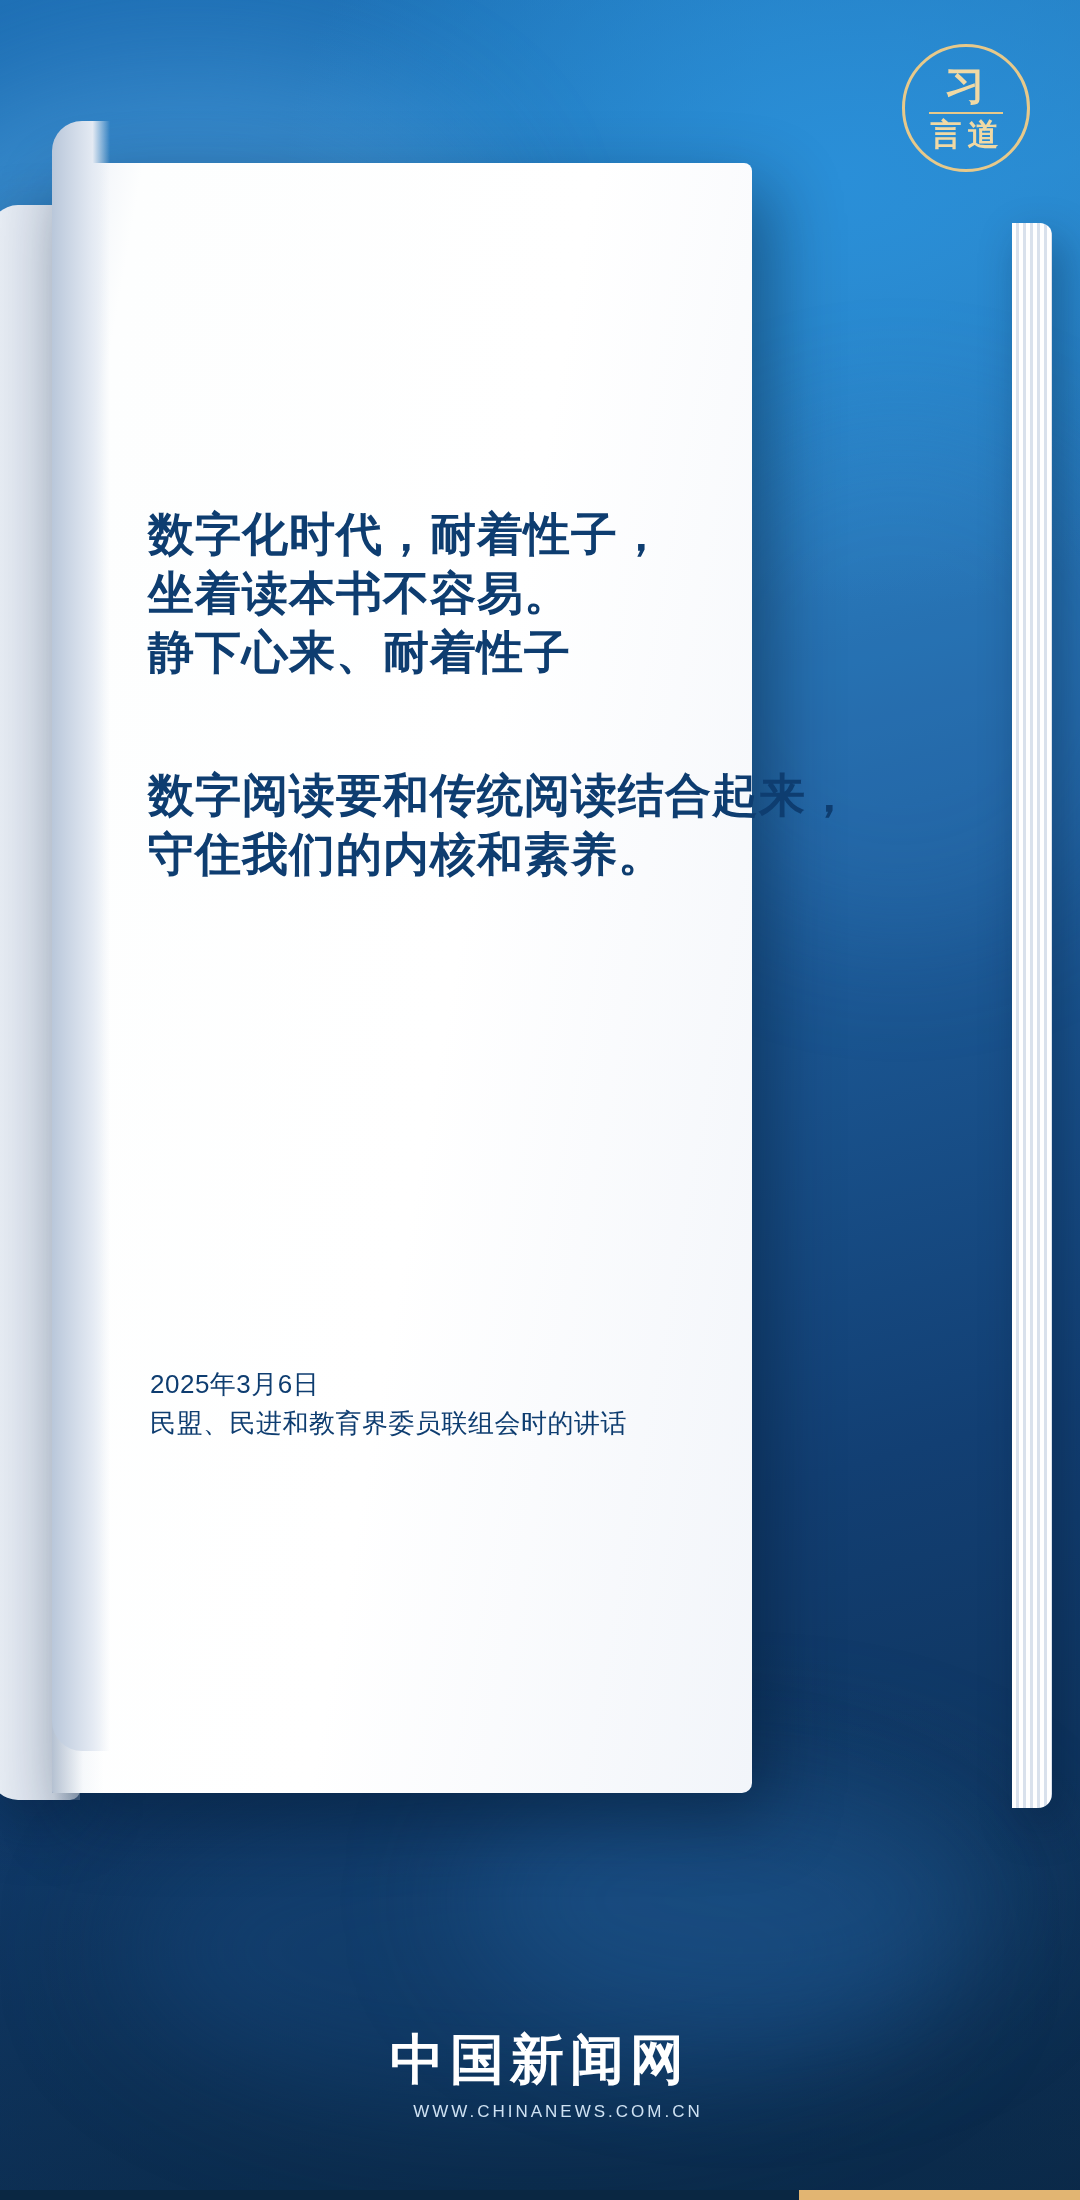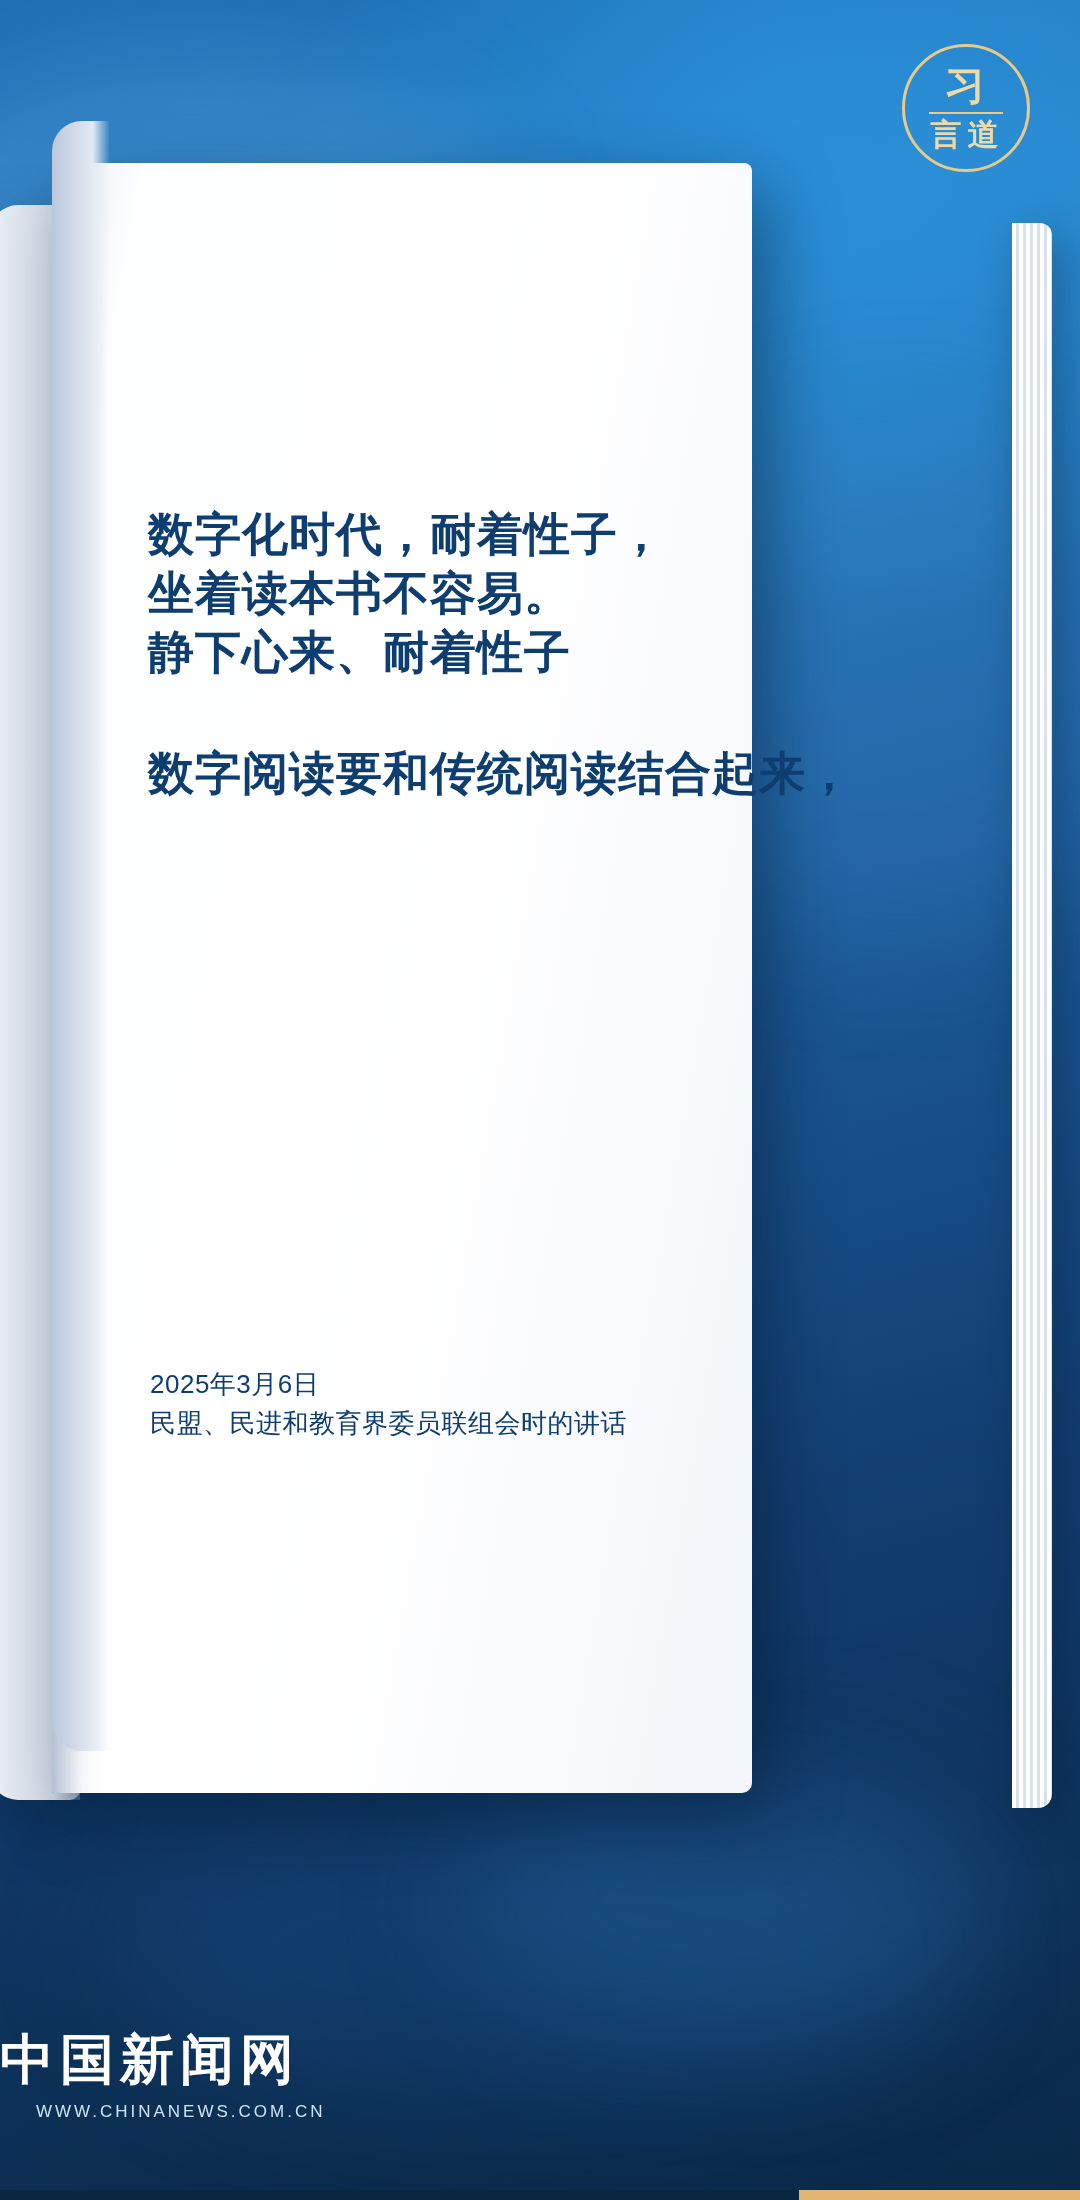--- a/index.html
+++ b/index.html
@@ -151,42 +151,42 @@
     position: absolute;
     left: 148px;
     top: 505px;
     width: 640px;
     color: #0e3d70;
     font-weight: 700;
     font-size: 46px;
     line-height: 1.28;
     letter-spacing: 1px;
   }
-  .quote .para + .para { margin-top: 62px; }
+  .quote .para + .para { margin-top: 84px; }
   .quote .line { white-space: nowrap; }
 
   
   .attribution {
     position: absolute;
     left: 150px;
     top: 1365px;
     color: #0e3d70;
     font-weight: 400;
     font-size: 26px;
     line-height: 1.5;
     letter-spacing: 0.5px;
   }
 
   
   .footer {
     position: absolute;
     left: 0;
     bottom: 78px;
     width: 1080px;
-    text-align: left;
+    text-align: center;
     color: #ffffff;
   }
   .footer-logo {
     font-family: "DejaVu Serif", "Liberation Serif", serif;
     font-size: 54px;
     font-weight: 700;
     letter-spacing: 6px;
     line-height: 1;
   }
   .footer-url {
@@ -237,20 +237,21 @@
   </div>
 
   <div class="quote">
     <div class="para">
       <div class="line">数字化时代，耐着性子，</div>
       <div class="line">坐着读本书不容易。</div>
       <div class="line">静下心来、耐着性子</div>
     </div>
     <div class="para">
       <div class="line">数字阅读要和传统阅读结合起来，</div>
+      <div class="line">守住我们的内核和素养。</div>
     </div>
   </div>
 
   <div class="attribution">
     <div>2025年3月6日</div>
     <div>民盟、民进和教育界委员联组会时的讲话</div>
   </div>
 
   <div class="footer">
     <div class="footer-logo">中国新闻网</div>

